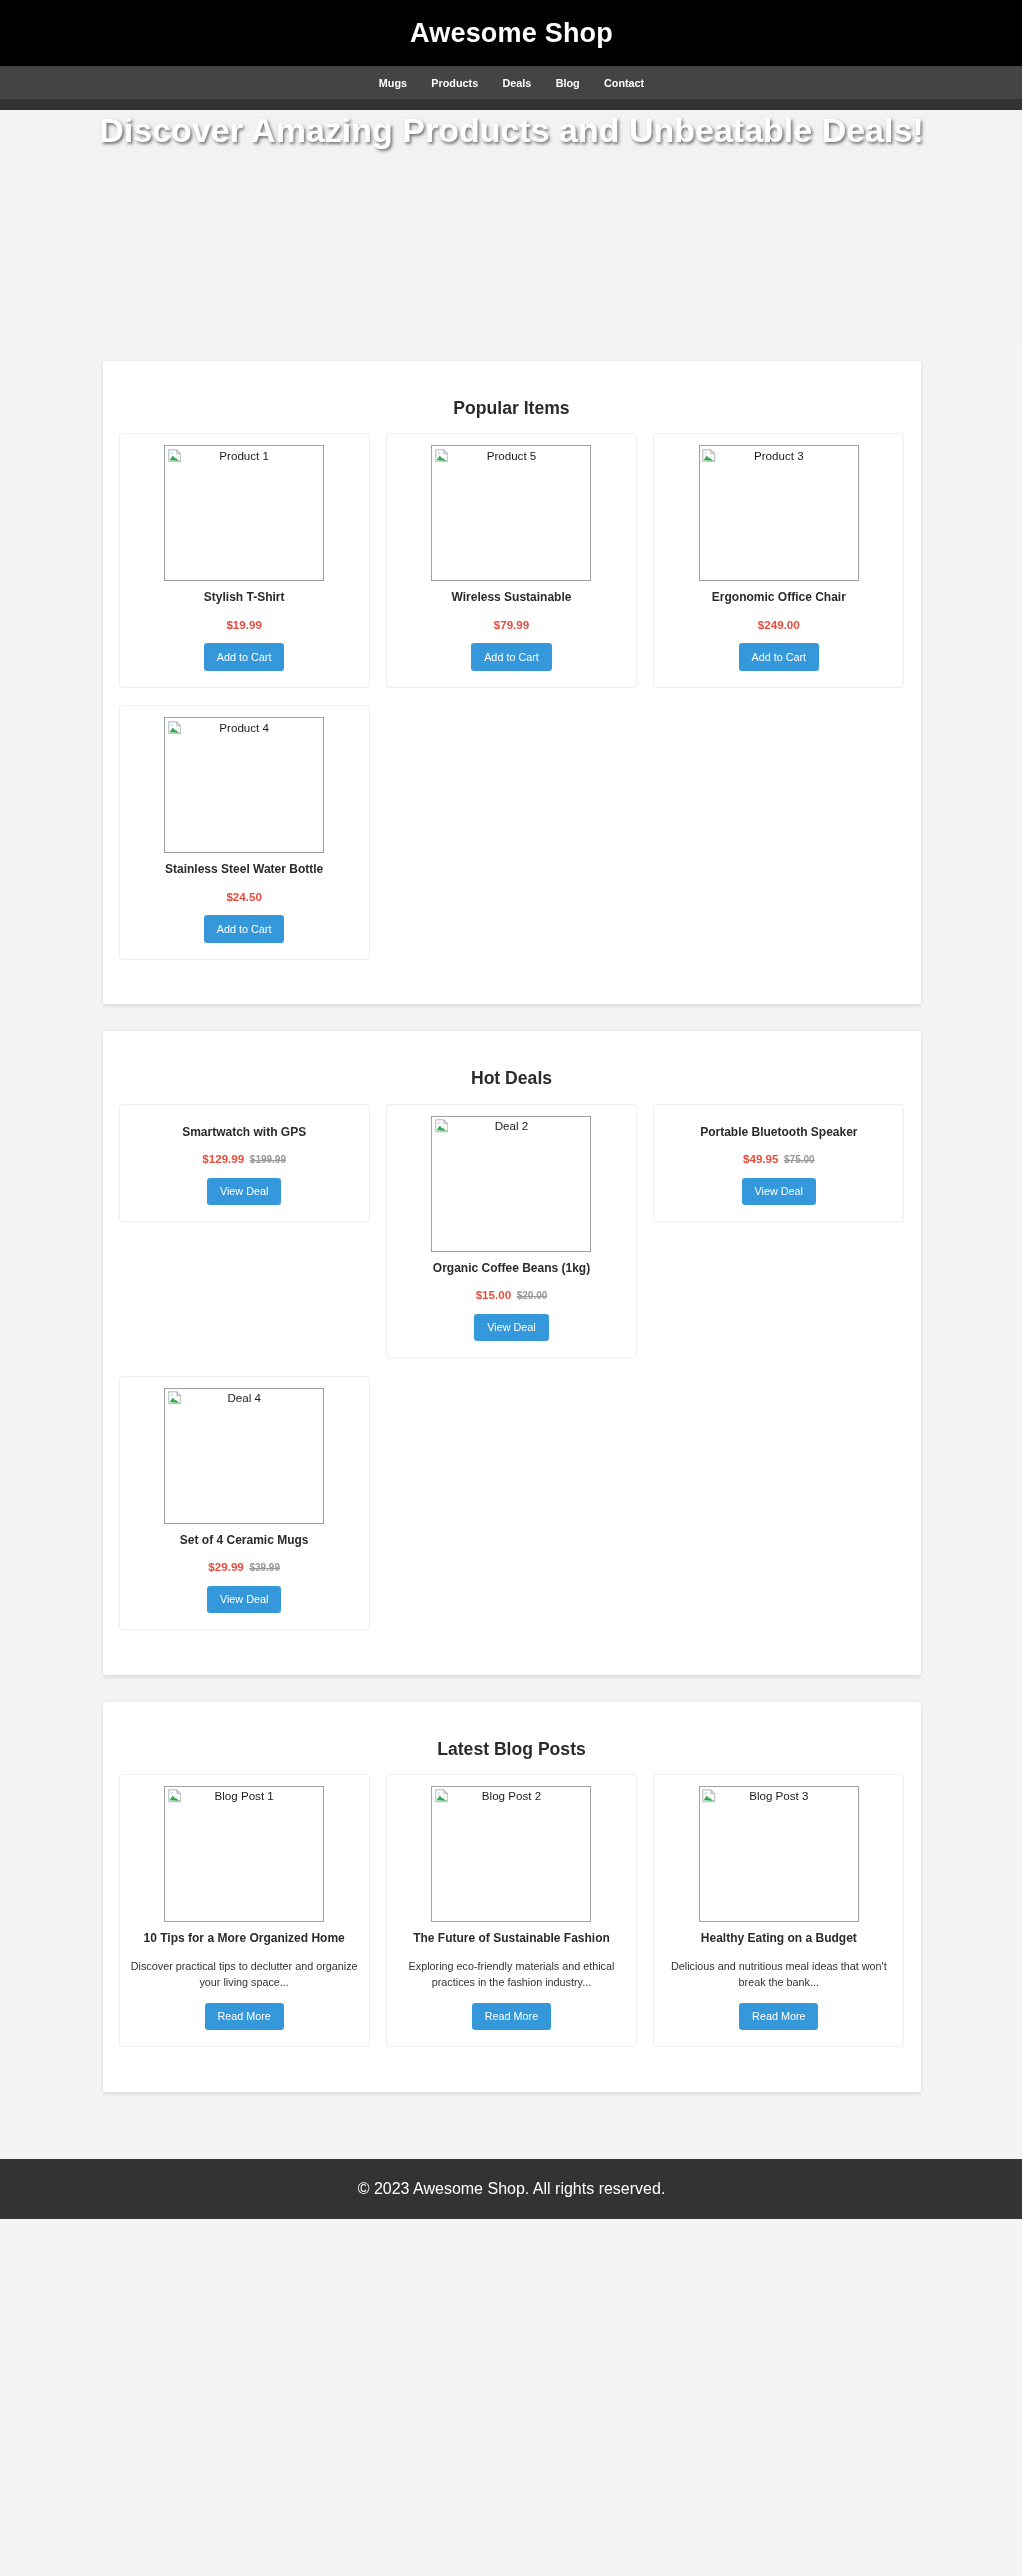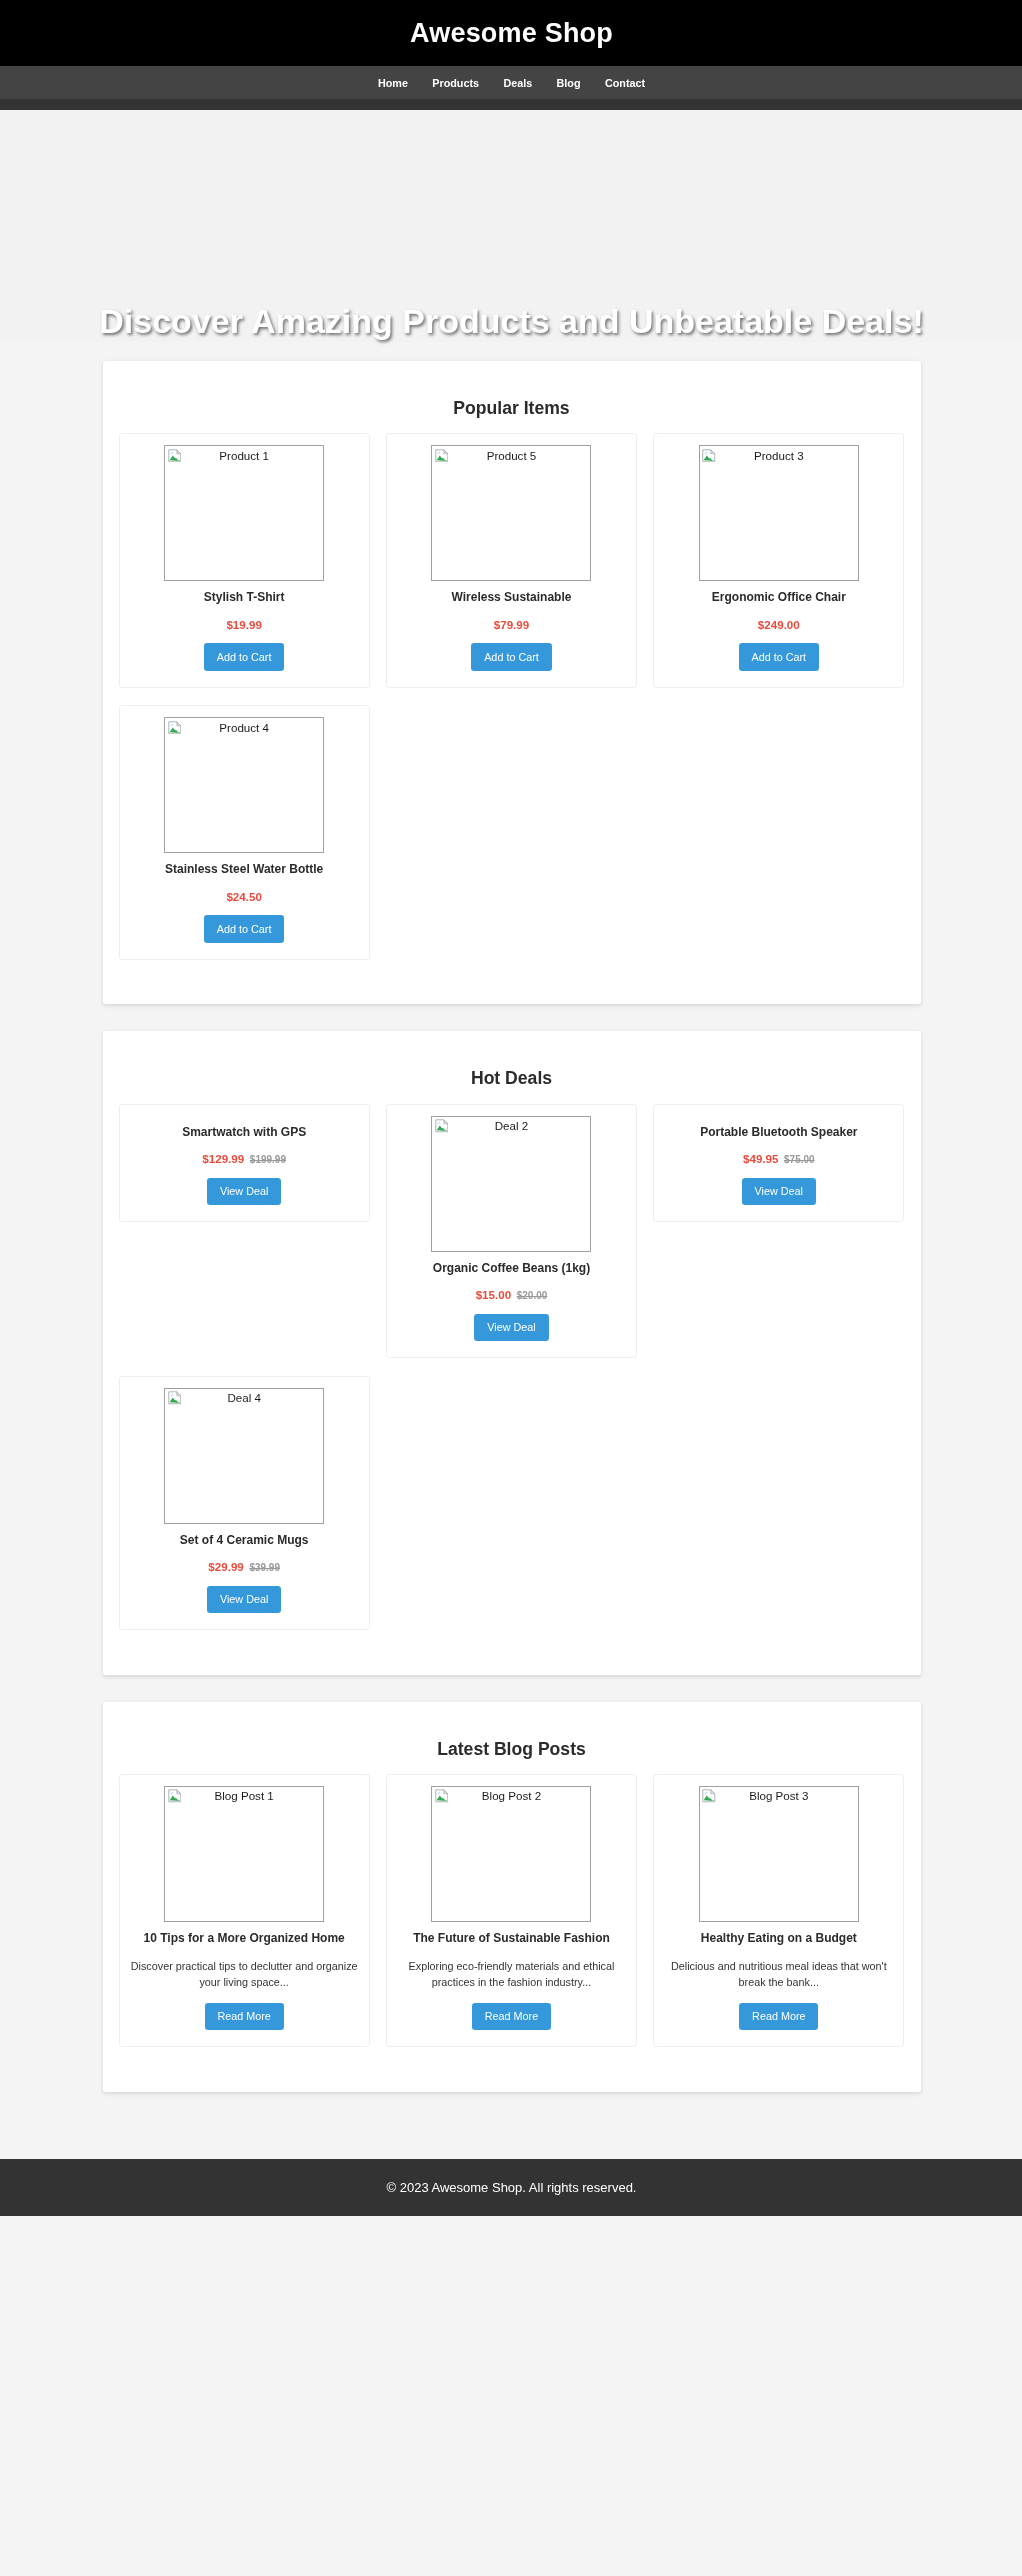--- a/index.html
+++ b/index.html
@@ -43,21 +43,21 @@
     font-size: 10.8px;
     font-weight: bold;
   }
   .nav-underbar { background:#333; height: 11.2px; }
 
   
   .hero {
     height: 232px;
     background-color: #f2f2f2;
     display: flex;
-    align-items: flex-end;
+    align-items: flex-start;
     justify-content: center;
     text-align: center;
   }
   .hero-title {
     margin: 0;
     font-size: 34px;
     font-weight: bold;
     color: #ffffff;
     text-shadow: 1.6px 1.6px 3.2px rgba(0,0,0,0.55);
     line-height: 1.2;
@@ -170,32 +170,32 @@
     line-height: 1.2;
   }
 
   
   .site-footer {
     background: #333;
     color: #fff;
     text-align: center;
     padding: 21px 0;
     margin-top: 4.8px;
-    font-size: 13px;
+    font-size: 16px;
   }
   .footer-spacer { height: 35px; }
 </style>
 </head>
 <body>
 
 <header class="site-header">
   <h1 class="site-title">Awesome Shop</h1>
   <nav class="main-nav">
     <ul>
-      <li><a href="#">Home</a></li>
+      <li><a href="#">Mugs</a></li>
       <li><a href="#">Products</a></li>
       <li><a href="#">Deals</a></li>
       <li><a href="#">Blog</a></li>
       <li><a href="#">Contact</a></li>
     </ul>
   </nav>
   <div class="nav-underbar"></div>
 </header>
 
 <section class="hero">

